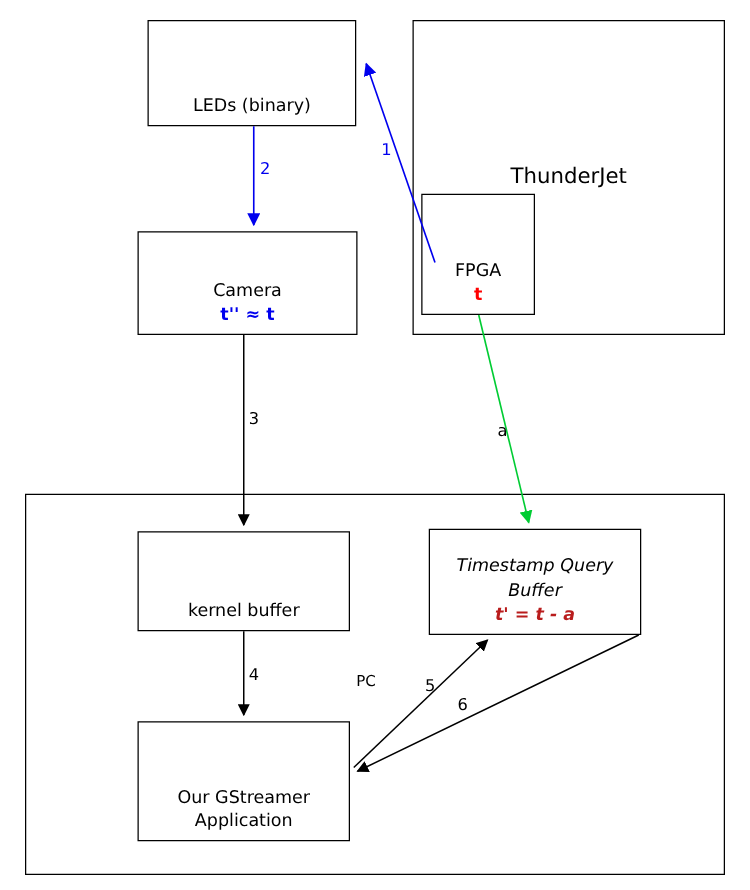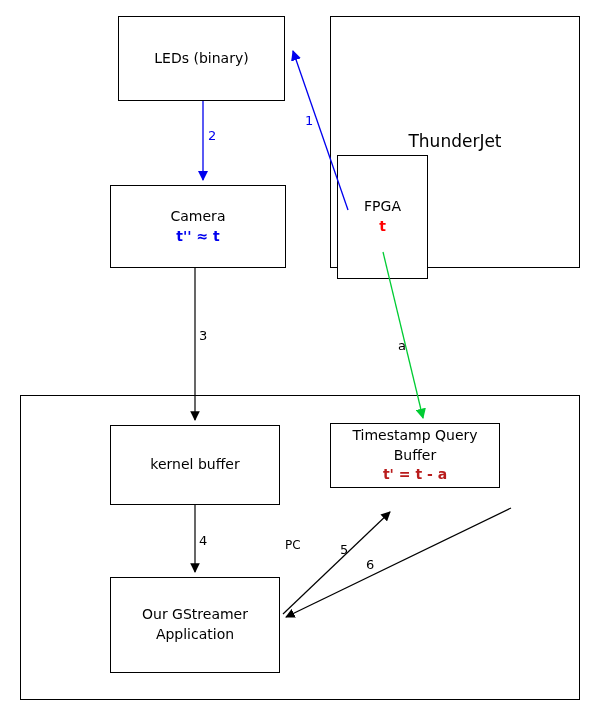--- a/index.html
+++ b/index.html
@@ -5,21 +5,21 @@
   html,body{margin:0;padding:0;background:#fff;}
   .canvas{
     position:relative;width:600px;height:712px;background:#ffffff;
     font-family:"DejaVu Sans","Liberation Sans",sans-serif;color:#000;overflow:hidden;
   }
   .container-box{
     position:absolute;border:1px solid #000;background:#ffffff;z-index:1;box-sizing:border-box;
   }
   .box{
     position:absolute;border:1px solid #000;background:#ffffff;z-index:2;box-sizing:border-box;
-    display:flex;flex-direction:column;align-items:center;justify-content:center;
+    display:flex;flex-direction:column;align-items:center;justify-content:flex-end;
     text-align:center;font-size:14px;line-height:1.4;padding:4px;
   }
   .float-label{position:absolute;font-size:12px;z-index:2;white-space:nowrap;}
   .centered-label{position:absolute;font-size:17px;z-index:2;text-align:center;}
   .edge-label{position:absolute;font-size:13px;z-index:4;white-space:nowrap;}
   .value{font-weight:bold;}
   .value.blue{color:#0000ee;}
   .value.red{color:#ff0000;}
   .value.green{color:#b91c1c;}
   .blue-text{color:#0000ee;}
@@ -33,35 +33,35 @@
   <div class="container-box" style="left:330px;top:16px;width:250px;height:252px;"></div>
   <div class="centered-label" style="left:330px;top:131px;width:250px;">ThunderJet</div>
 
   <div class="container-box" style="left:20px;top:395px;width:560px;height:305px;"></div>
   <div class="float-label" style="left:285px;top:538px;">PC</div>
 
   <div class="box" style="left:118px;top:16px;width:167px;height:85px;">
     <span>LEDs (binary)</span>
   </div>
 
-  <div class="box" style="left:337px;top:155px;width:91px;height:124px;">
+  <div class="box" style="left:337px;top:155px;width:91px;height:97px;">
     <span>FPGA</span>
     <span class="value red">t</span>
   </div>
 
   <div class="box" style="left:110px;top:185px;width:176px;height:83px;">
     <span>Camera</span>
     <span class="value blue">t'' ≈ t</span>
   </div>
 
   <div class="box" style="left:110px;top:425px;width:170px;height:80px;">
     <span>kernel buffer</span>
   </div>
 
-  <div class="box" style="left:330px;top:423px;width:170px;height:65px;">
+  <div class="box" style="left:343px;top:423px;width:170px;height:85px;font-style:italic;">
     <span>Timestamp Query Buffer</span>
     <span class="value green">t' = t - a</span>
   </div>
 
   <div class="box" style="left:110px;top:577px;width:170px;height:96px;">
     <span>Our GStreamer Application</span>
   </div>
 
   <svg class="wires" width="600" height="712" viewBox="0 0 600 712">
     <defs>

